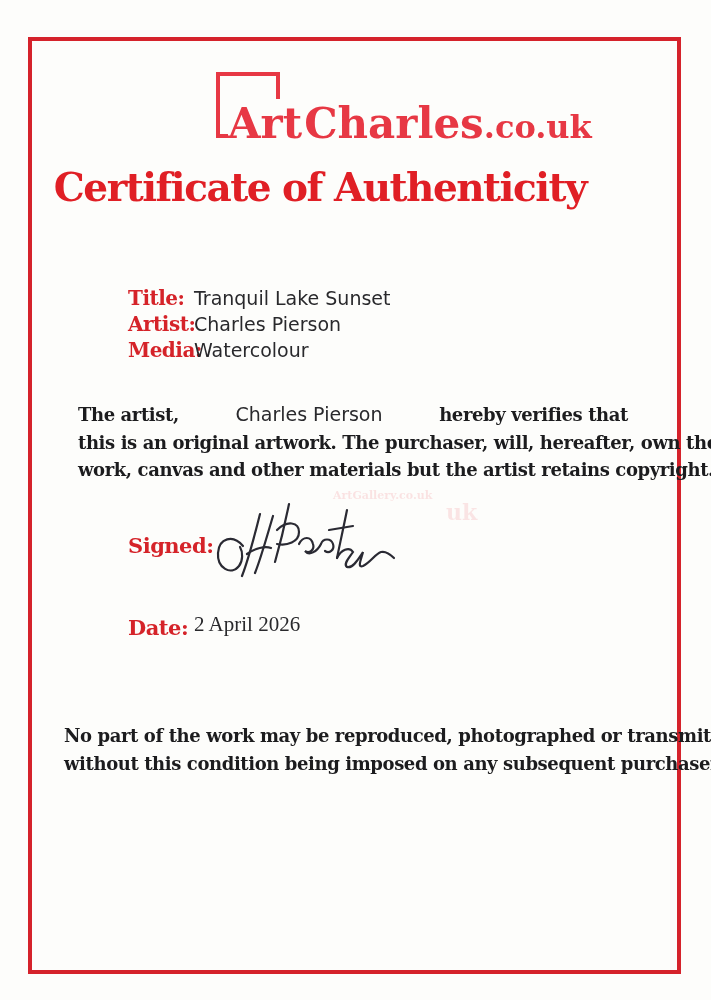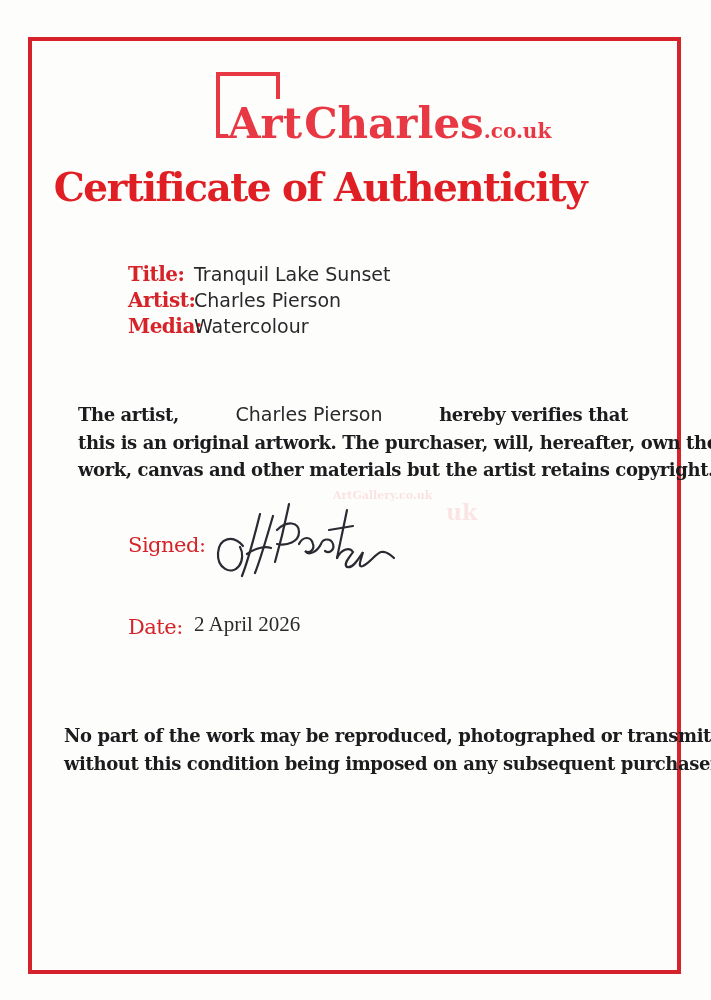--- a/index.html
+++ b/index.html
@@ -27,40 +27,41 @@
   .logo-text {
     position:absolute;
     left:228px; top:100px;
     white-space:nowrap;
     color:#e73844;
     font-weight:bold;
     font-size:42px;
     line-height:48px;
   }
   .logo-art { background:#fdfdfb; padding-right:2px; padding-bottom:4px; }
-  .logo-tld { font-size:20px; }
+  .logo-tld { font-size:32px; }
   
   .heading {
     position:absolute;
     left:0; top:164px; width:640px;
     text-align:center;
     color:#e01f25;
     font-weight:bold;
     font-size:39px;
     letter-spacing:-1.5px;
   }
   
   .details { position:absolute; left:128px; top:262px; }
   .detail-row { display:flex; align-items:baseline; height:26px; }
   .detail-label {
     width:64px;
     color:#d52329;
     font-weight:bold;
     font-size:20px;
     letter-spacing:-0.5px;
+    margin-top:24px;
   }
   .detail-value {
     font-family:"DejaVu Sans", sans-serif;
     color:#29292c;
     font-size:19px;
     padding-left:2px;
   }
   
   .statement {
     position:absolute;
@@ -86,21 +87,21 @@
   .stretch { text-align-last:justify; }
   
   .watermark { position:absolute; pointer-events:none; color:#e73844; }
   .wm-small { left:333px; top:489px; font-size:11px; font-weight:bold; opacity:0.13; }
   .wm-large { left:446px; top:499px; font-size:22px; font-weight:bold; opacity:0.12; }
   
   .signed-label, .date-label {
     position:absolute;
     left:128px;
     color:#d52329;
-    font-weight:normal;
+    font-weight:bold;
     font-size:21px;
     letter-spacing:-0.5px;
   }
   .signed-label { top:533px; }
   .date-label { top:615px; }
   .signature { position:absolute; left:205px; top:496px; }
   .date-value {
     position:absolute;
     left:194px; top:612px;
     font-family:Liberation Serif, serif;

